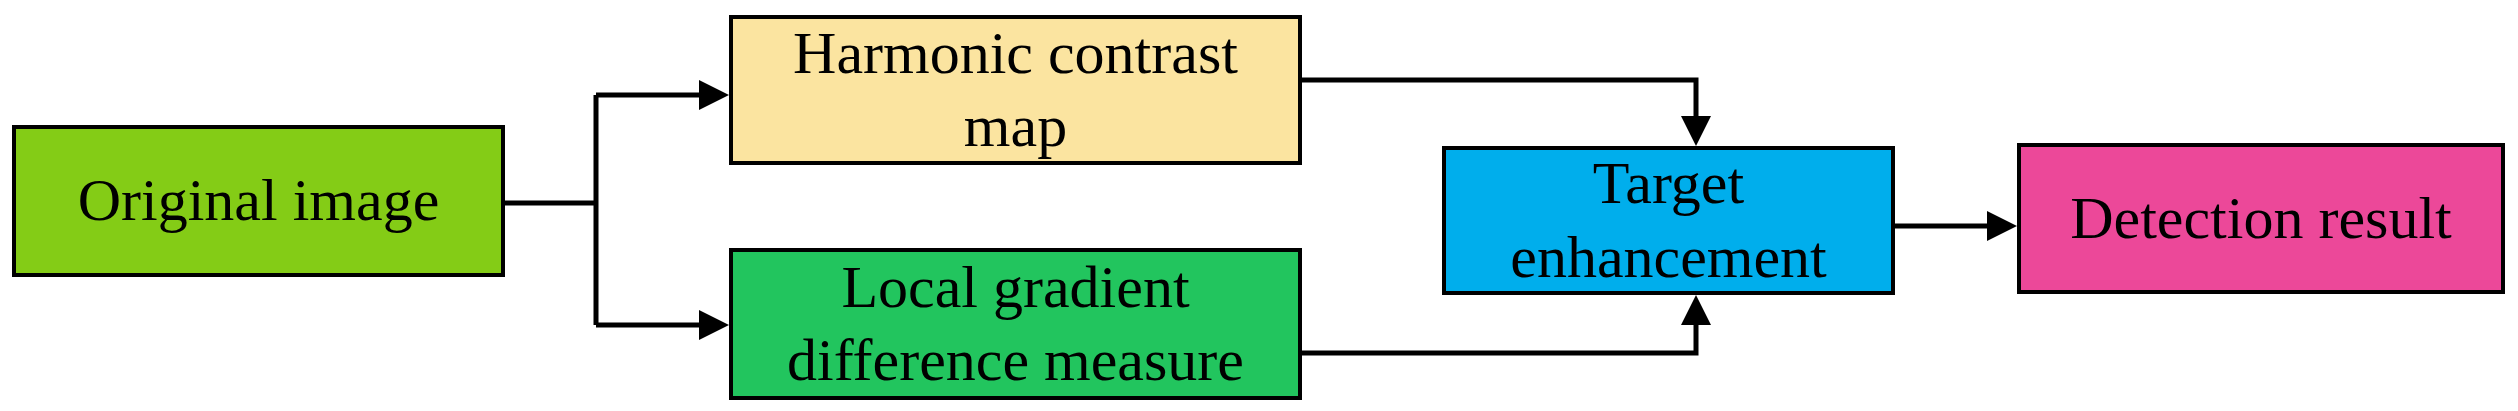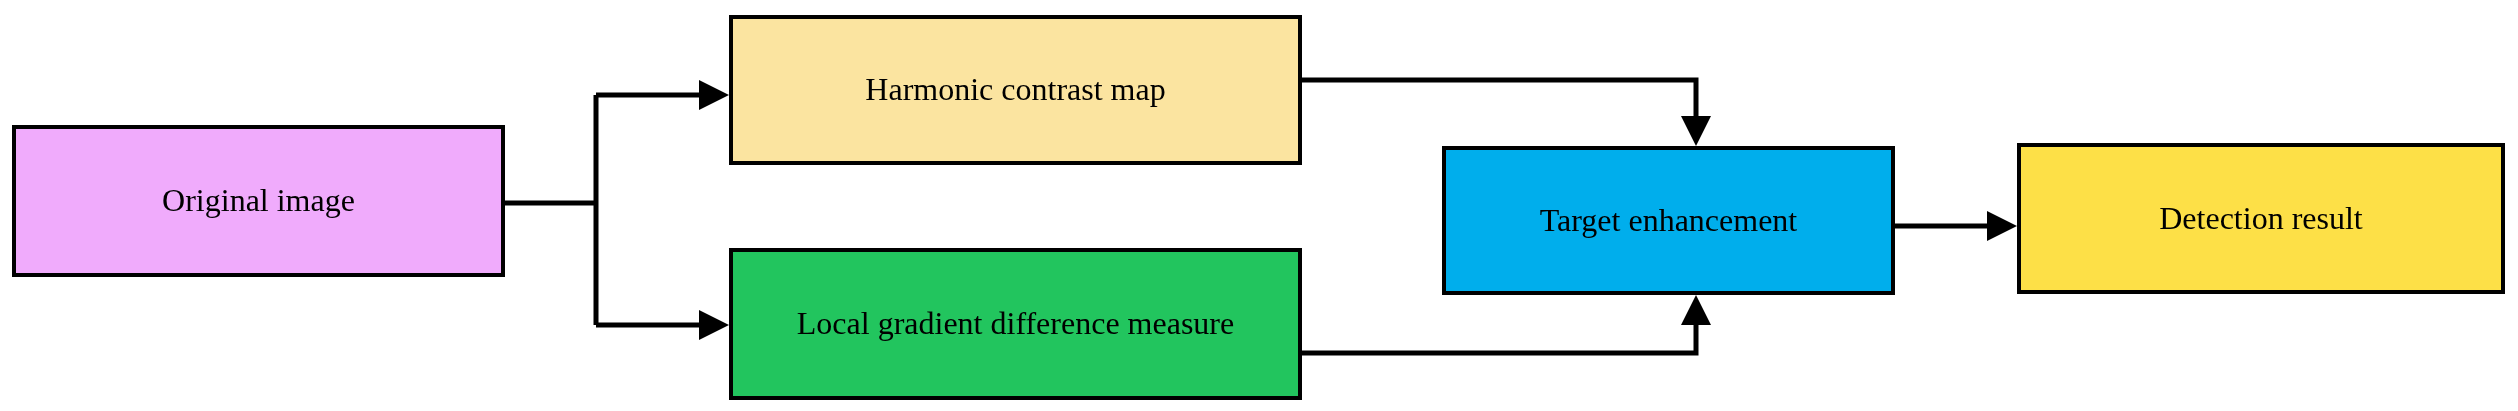--- a/index.html
+++ b/index.html
@@ -27,21 +27,21 @@
     stroke: none;
   }
   .node {
     position: absolute;
     box-sizing: border-box;
     border: 4px solid #000000;
     display: flex;
     align-items: center;
     justify-content: center;
     text-align: center;
-    font-size: 32px;
+    font-size: 60px;
     line-height: 1.22;
     color: #000000;
     padding: 16px 18px;
   }
   .node-original   { left: 12px;   top: 125px; width: 493px; height: 152px; }
   .node-harmonic   { left: 729px;  top: 15px;  width: 573px; height: 150px; }
   .node-local      { left: 729px;  top: 248px; width: 573px; height: 152px; }
   .node-target     { left: 1442px; top: 146px; width: 453px; height: 149px; }
   .node-detection  { left: 2017px; top: 143px; width: 488px; height: 151px; }
 </style>
@@ -65,33 +65,33 @@
     <path d="M1302 80 H1696 V120"></path>
     <polygon points="1696,146 1681,116 1711,116"></polygon>
 
     <path d="M1302 353 H1696 V321"></path>
     <polygon points="1696,295 1681,325 1711,325"></polygon>
 
     <path d="M1895 226 H1990"></path>
     <polygon points="2017,226 1987,211 1987,241"></polygon>
   </svg>
 
-  <div class="node node-original" style="background-color: #f0abfc;">
+  <div class="node node-original" style="background-color: #84cc16;">
     <span>Original image</span>
   </div>
 
   <div class="node node-harmonic" style="background-color: rgb(251, 228, 160);">
     <span>Harmonic contrast map</span>
   </div>
 
   <div class="node node-local" style="background-color: #22c55e;">
     <span>Local gradient difference measure</span>
   </div>
 
   <div class="node node-target" style="background-color: rgb(0, 174, 236);">
     <span>Target enhancement</span>
   </div>
 
-  <div class="node node-detection" style="background-color: #fde047; align-items: center;">
+  <div class="node node-detection" style="background-color: #ec4899; align-items: center;">
     <span>Detection result</span>
   </div>
 
 </div>
 
 </body></html>

